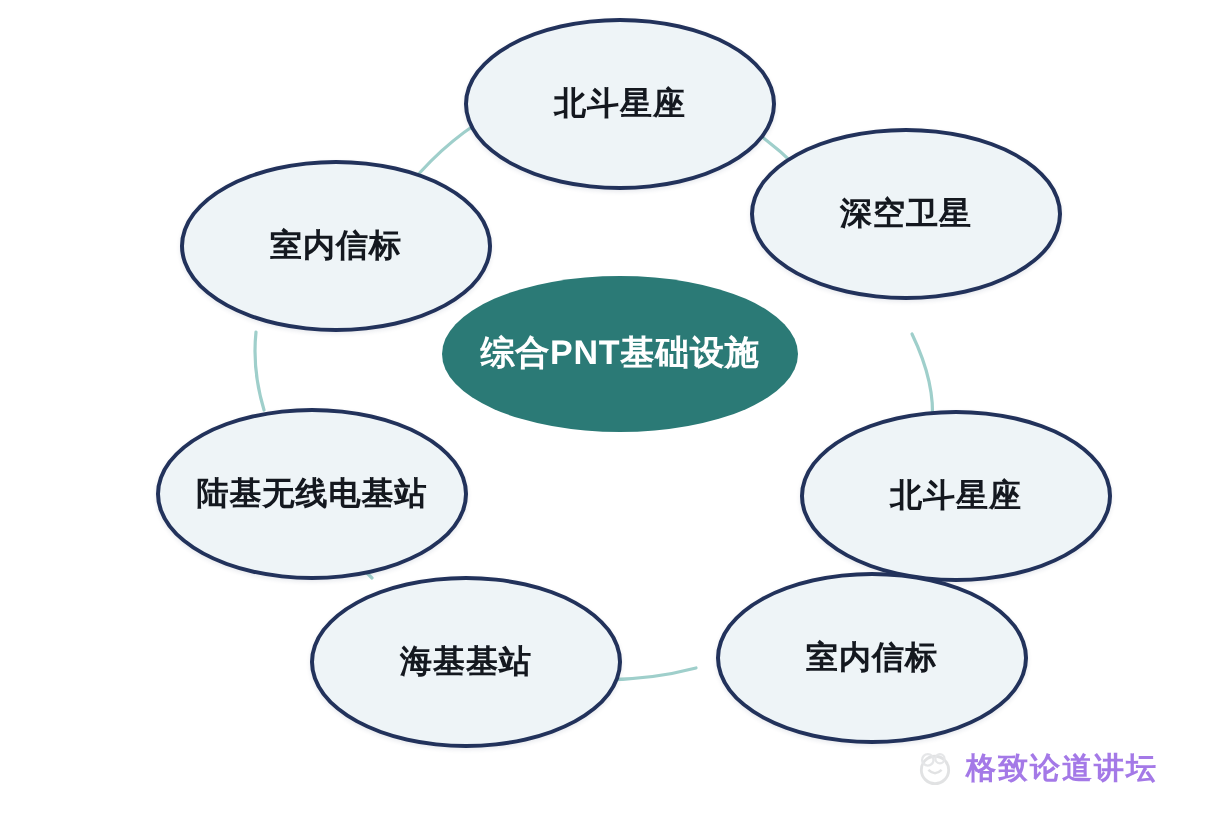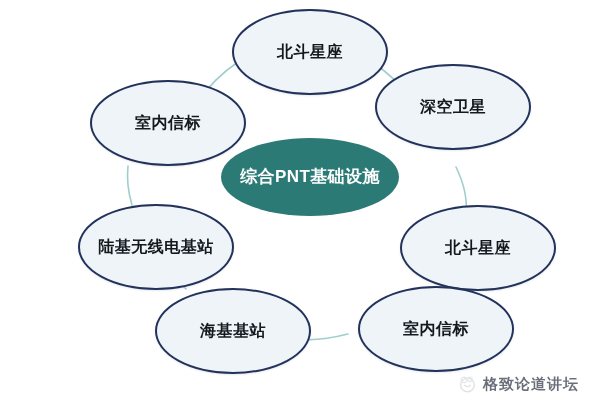--- a/index.html
+++ b/index.html
@@ -98,21 +98,21 @@
     top: 375px;
     display: flex;
     align-items: center;
     gap: 6px;
     opacity: 0.62;
   }
   #watermark .wm-text {
     font-family: "DejaVu Serif", "Liberation Serif", serif;
     font-size: 15px;
     font-weight: 700;
-    color: #0f172a;
+    color: #6d28d9;
     letter-spacing: 1px;
     white-space: nowrap;
   }
   #watermark .wm-logo {
     flex: 0 0 auto;
     width: 19px;
     height: 19px;
   }
 </style>
 </head>

